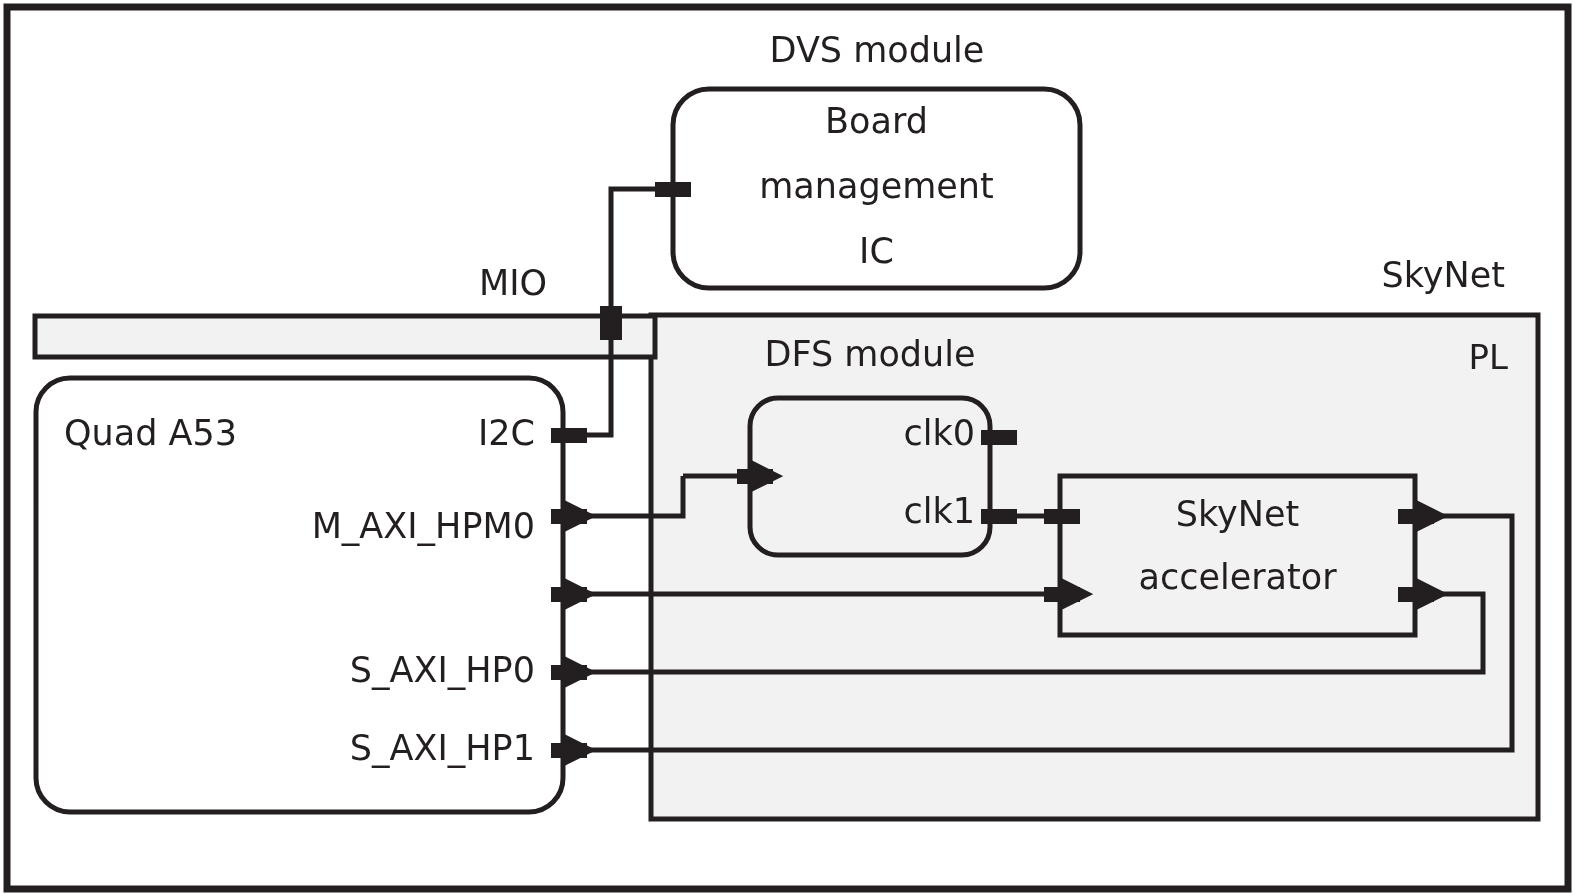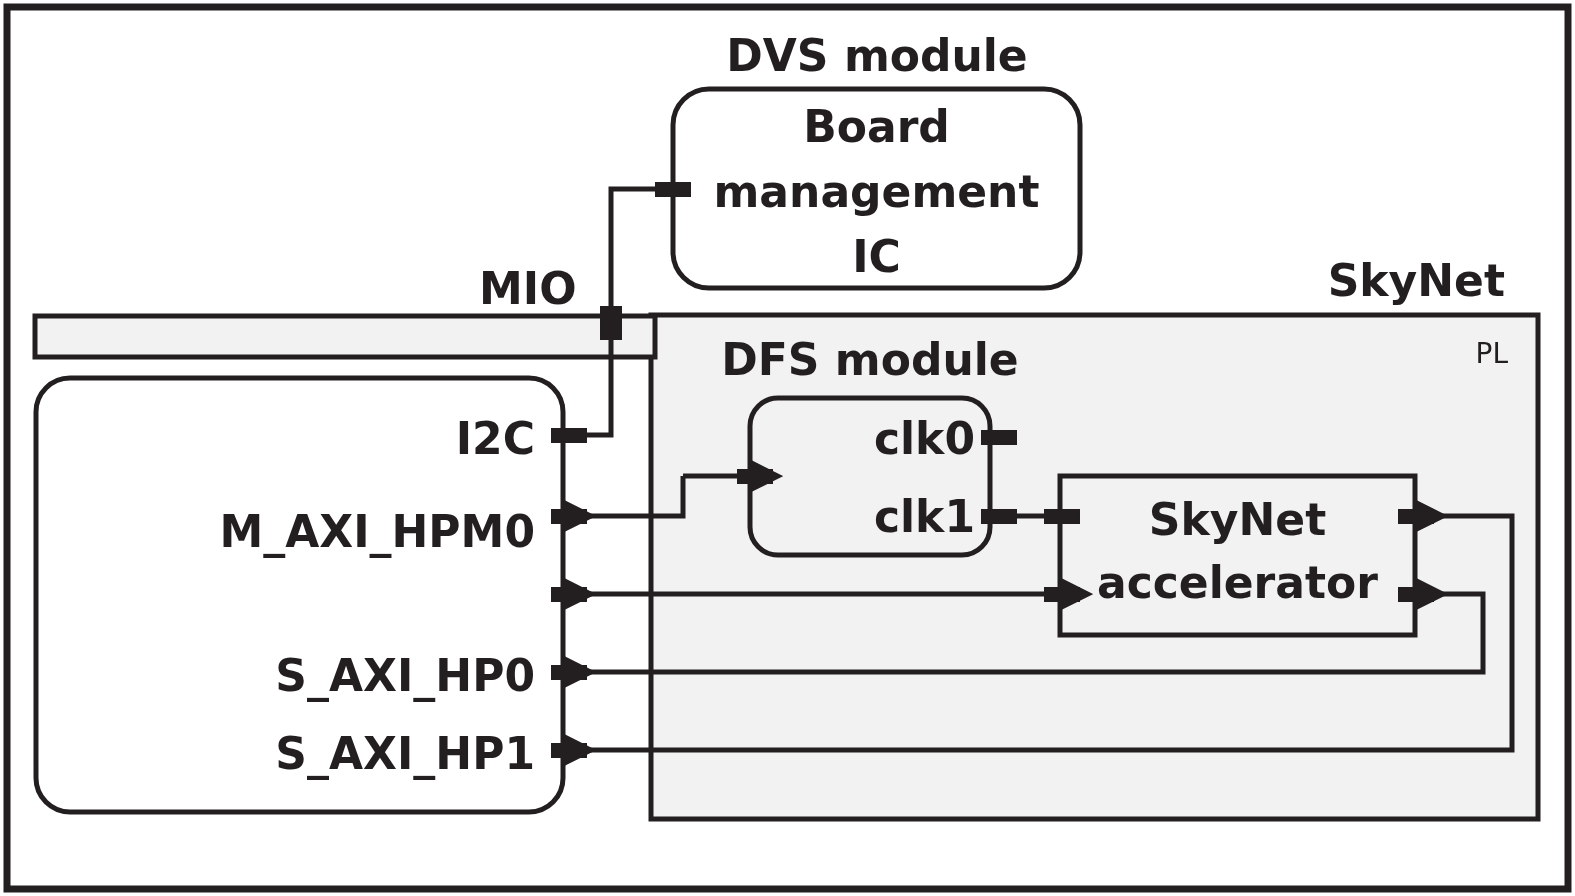--- a/index.html
+++ b/index.html
@@ -21,22 +21,22 @@
     left: 0;
     width: 1575px;
     height: 896px;
   }
   .lbl {
     position: absolute;
     color: #231f20;
     white-space: nowrap;
     line-height: 1.18;
   }
-  .lbl-xl { font-size: 44px; font-weight: bold; }
-  .lbl-lg { font-size: 28px; }
+  .lbl-xl { font-size: 35px; }
+  .lbl-lg { font-size: 34px; }
   .ctr { text-align: center; }
   .rt  { text-align: right; }
 </style>
 </head>
 <body>
 
 <div id="canvas">
 
   <svg id="diagram-svg" viewBox="0 0 1575 896">
     <defs>
@@ -102,20 +102,21 @@
   <div class="lbl lbl-xl ctr" style="left:673px; top:231px; width:407px;">IC</div>
 
   <div class="lbl lbl-xl" style="left:452px; top:263px;margin-left:27px;">MIO</div>
 
   <div class="lbl lbl-xl rt" style="left:1100px; top:255px; width:405px;">SkyNet</div>
 
   <div class="lbl lbl-lg rt" style="left:1150px; top:337px; width:358px;">PL</div>
 
   <div class="lbl lbl-xl ctr" style="left:700px; top:334px; width:340px;">DFS module</div>
 
+  <div class="lbl lbl-xl" style="left:64px; top:413px;">Quad A53</div>
 
   <div class="lbl lbl-xl rt" style="left:160px; top:413px; width:375px;">I2C</div>
   <div class="lbl lbl-xl rt" style="left:160px; top:506px; width:375px;">M_AXI_HPM0</div>
   <div class="lbl lbl-xl rt" style="left:160px; top:650px; width:375px;">S_AXI_HP0</div>
   <div class="lbl lbl-xl rt" style="left:160px; top:728px; width:375px;">S_AXI_HP1</div>
 
   <div class="lbl lbl-xl rt" style="left:760px; top:413px; width:215px;">clk0</div>
   <div class="lbl lbl-xl rt" style="left:760px; top:491px; width:215px;">clk1</div>
 
   <div class="lbl lbl-xl ctr" style="left:1060px; top:557px; width:355px;">accelerator</div>

